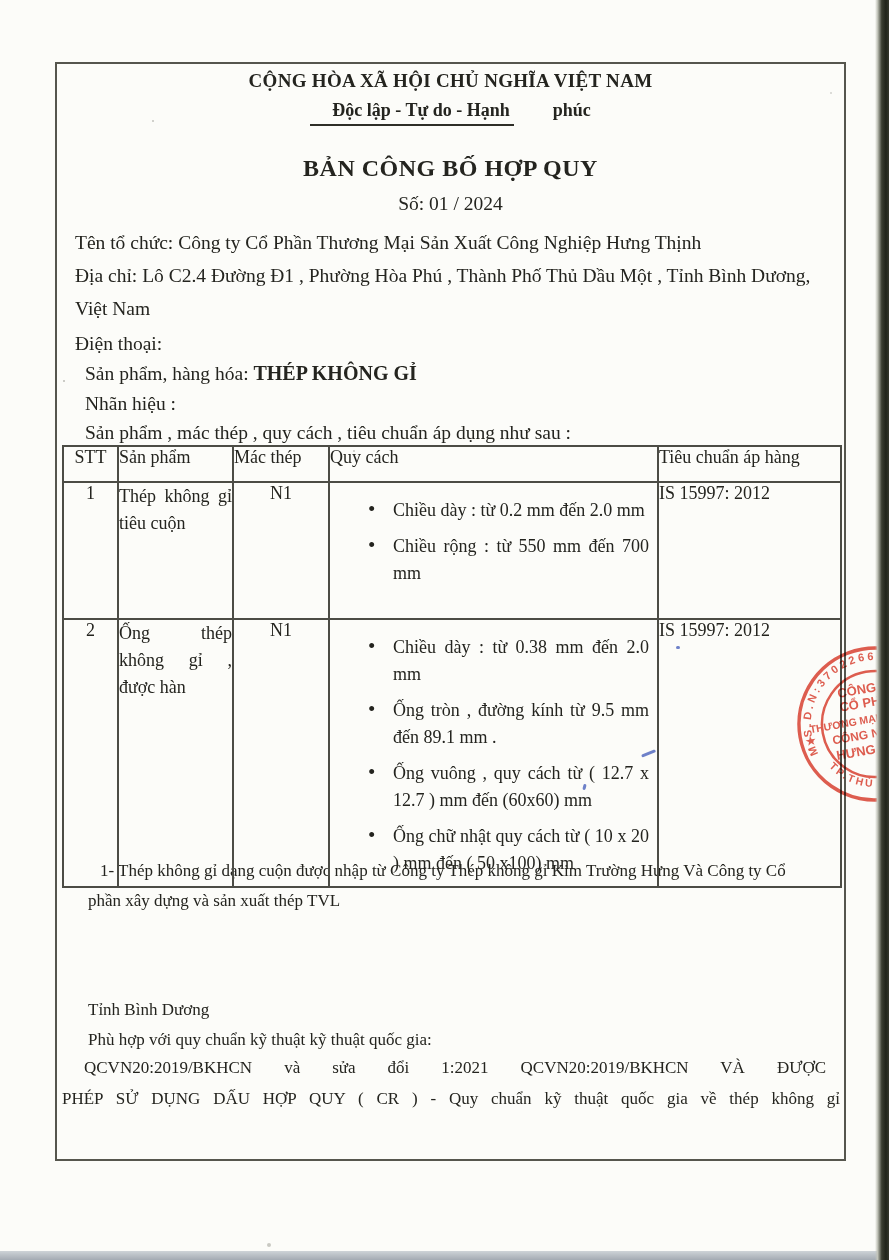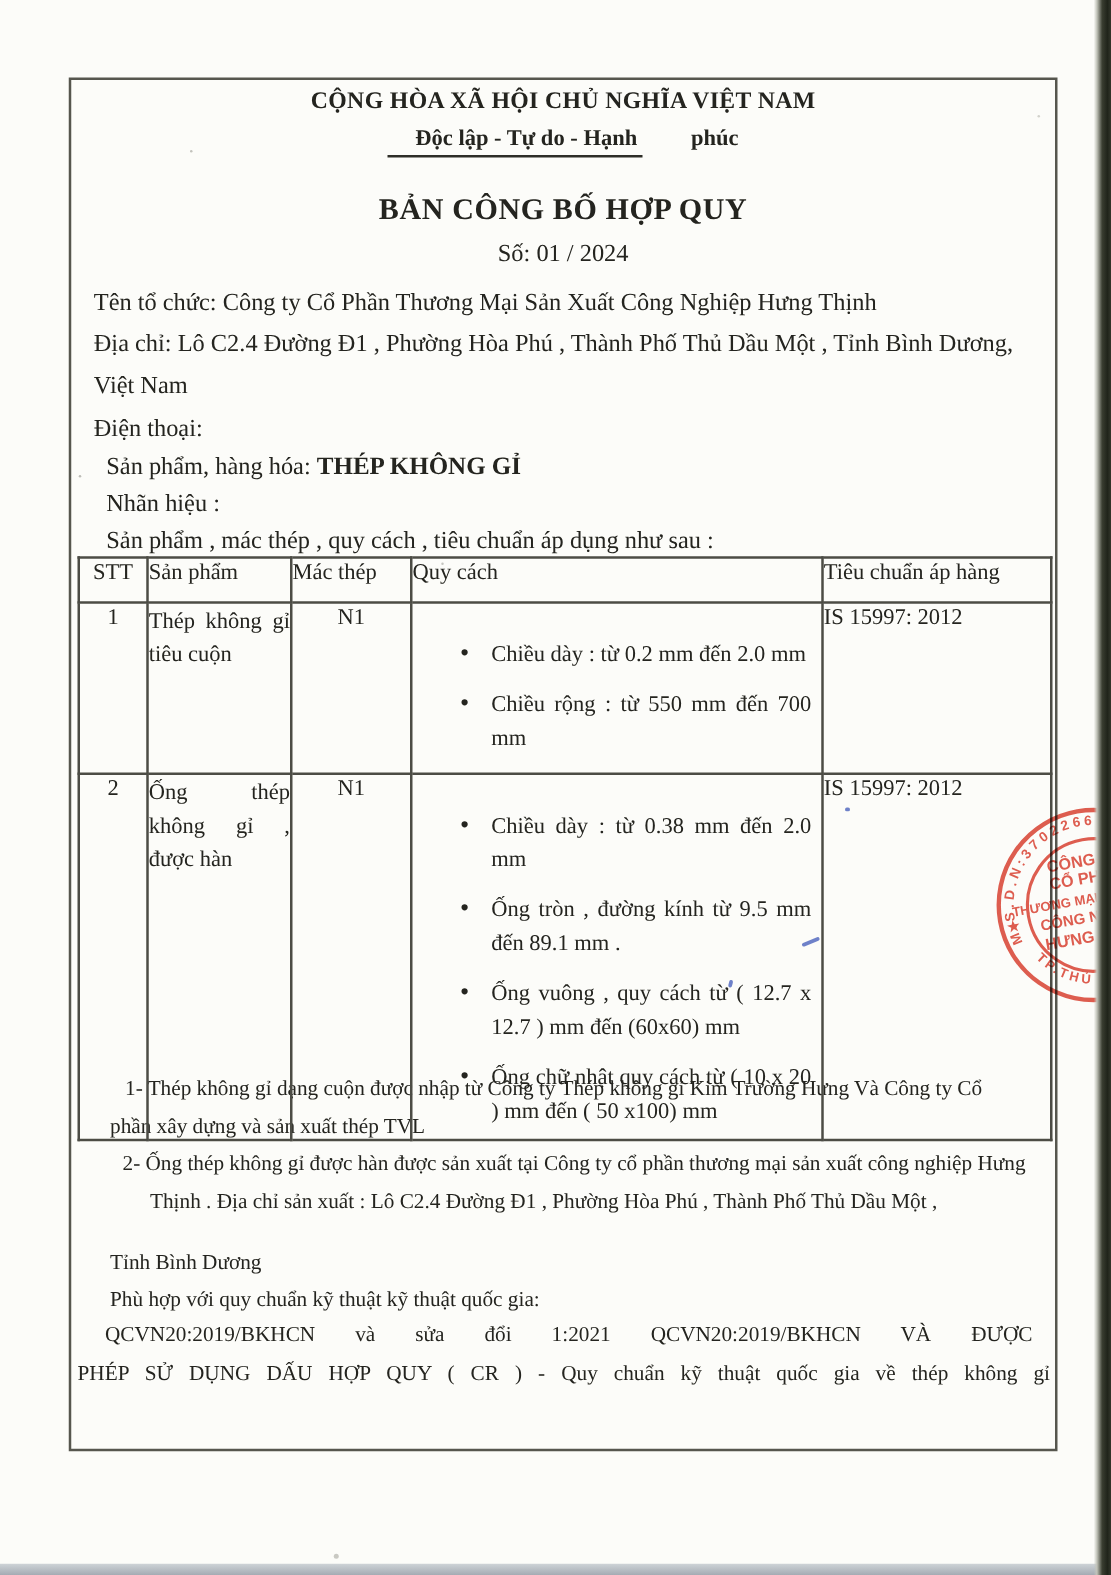--- a/index.html
+++ b/index.html
@@ -47,21 +47,21 @@
   tr.r2{height:235px;}
   th.h-stt{text-align:center; vertical-align:middle;}
   th.h-left{text-align:left; vertical-align:middle; padding-left:12px;border-radius:16px;}
   td.c-stt{text-align:center; padding-top:13px;}
   td.c-sp{padding:13px 9px 0 12px; text-align:justify; line-height:27px;}
   td.c-mt{text-align:center; padding-top:13px;}
   td.c-tc{padding:13px 6px 0 10px;}
   td.c-qc ul{margin:0; padding:14px 8px 0 36px; list-style:none;}
   td.c-qc li{
     position:relative; padding-left:27px; margin-bottom:9px;
-    text-align:justify; line-height:27px;margin-top:13px;
+    text-align:justify; line-height:27px;
   }
   td.c-qc li::before{
     content:"\2022"; position:absolute; left:2px; top:-1px; font-size:21px;
   }
   
   .note{font-size:17px; line-height:29.5px;}
   .note1{left:88px; top:856px; width:728px; text-indent:12px;}
   .note2{left:88px; top:916px; width:750px; padding-left:32px; text-indent:-22px; box-sizing:border-box;}
   .province{left:88px; top:995px;}
   .conformity{left:88px; top:1025px;}
@@ -152,21 +152,20 @@
             <li>Ống vuông , quy cách từ ( 12.7 x 12.7 ) mm đến (60x60) mm</li>
             <li>Ống chữ nhật quy cách từ ( 10 x 20 ) mm đến ( 50 x100) mm</li>
           </ul>
         </td>
         <td class="c-tc">IS 15997: 2012</td>
       </tr>
     </tbody>
   </table>
 
   <div class="abs note note1">1- Thép không gỉ dạng cuộn được nhập từ Công ty Thép không gỉ Kim Trường Hưng Và Công ty Cổ phần xây dựng và sản xuất thép TVL</div>
-  <div class="abs note note2">2- Ống thép không gỉ được hàn được sản xuất tại Công ty cổ phần thương mại sản xuất công nghiệp Hưng Thịnh . Địa chỉ sản xuất : Lô C2.4 Đường Đ1 , Phường Hòa Phú , Thành Phố Thủ Dầu Một ,</div>
   <div class="abs note province">Tỉnh Bình Dương</div>
   <div class="abs note conformity">Phù hợp với quy chuẩn kỹ thuật kỹ thuật quốc gia:</div>
   <div class="abs note qcvn1">QCVN20:2019/BKHCN và sửa đổi 1:2021 QCVN20:2019/BKHCN VÀ ĐƯỢC</div>
   <div class="abs note qcvn2">PHÉP SỬ DỤNG DẤU HỢP QUY ( CR ) -  Quy chuẩn kỹ thuật quốc gia về thép không gỉ</div>
 
   <div class="abs stamp">
     <svg width="180" height="180" viewBox="0 0 180 180">
       <circle cx="90" cy="90" r="76" stroke-width="3.5"></circle>
       <circle cx="90" cy="90" r="53" stroke-width="2.5"></circle>
       <defs>

